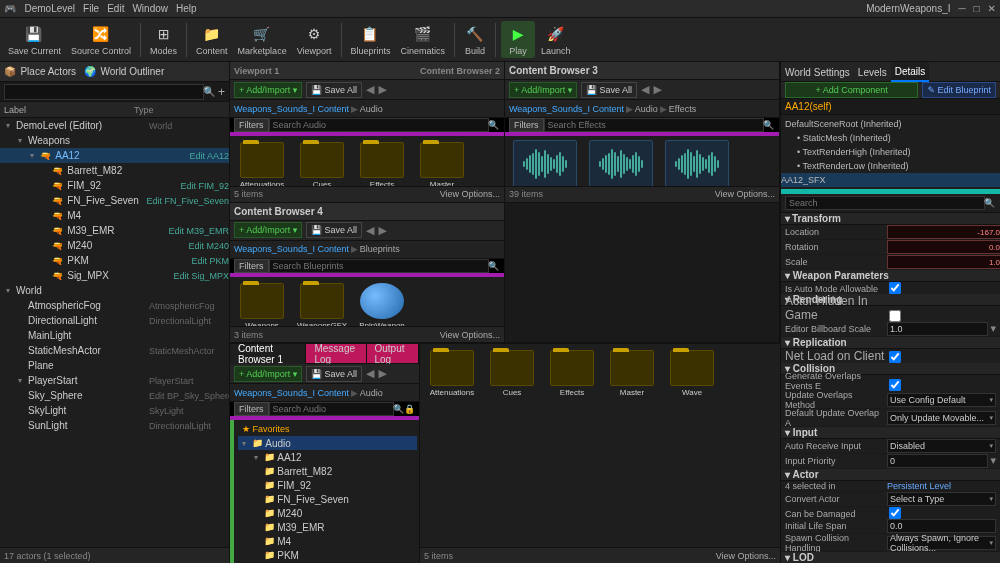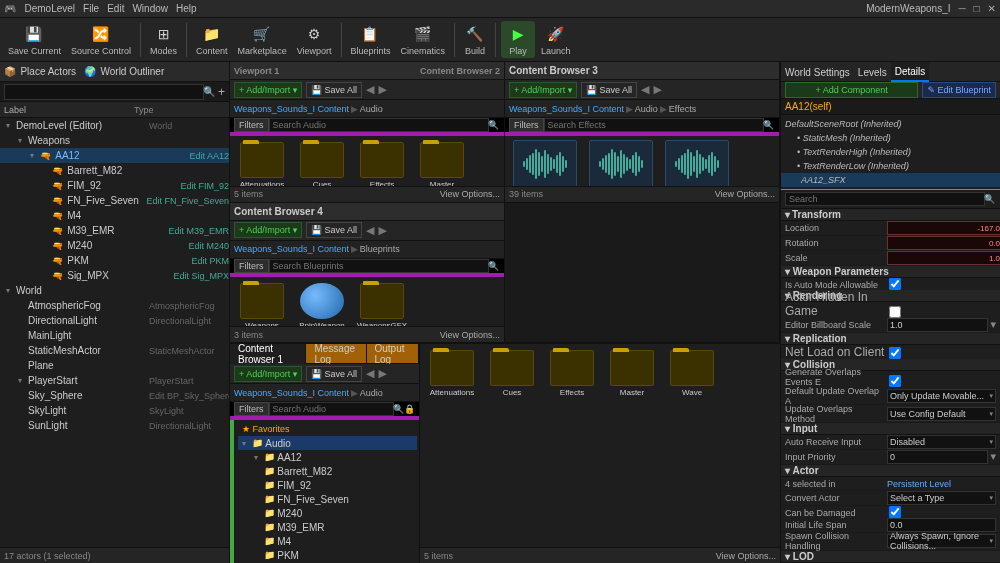--- a/index.html
+++ b/index.html
@@ -379,21 +379,21 @@
       display: flex;
       flex-direction: column;
     }
     .bottom-cb-right {
       flex: 1;
       display: flex;
       flex-direction: column;
     }
     .log-tabs {
       display: flex;
-      background: #a16207;
+      background: #be185d;
       height: 20px;
       border-bottom: 1px solid #111;
     }
     .log-tab {
       padding: 0 8px;
       height: 20px;
       display: flex;
       align-items: center;
       font-size: 10px;
       cursor: pointer;
@@ -495,23 +495,22 @@
     .edit-blueprint-btn {
       background: #1a2a4a;
       border: 1px solid #2a4a8a;
       color: #7af;
       font-size: 9px;
       height: 16px;
       padding: 0 4px;
       cursor: pointer;
     }
     .component-tree {
-      border-bottom: 1px solid #14b8a6;
+      border-bottom: 5px solid #14b8a6;
       padding: 2px 0;
-      font-style: italic;
     }
     .comp-item {
       display: flex;
       align-items: center;
       height: 14px;
       padding-left: 4px;
       font-size: 9px;
       color: #bbb;
       cursor: pointer;
       gap: 2px;
@@ -1026,26 +1025,26 @@
             <input class="search-field" type="text" placeholder="Search Blueprints" style="">
             <span style="color:#777;font-size:9px;">🔍</span>
           </div>
           <div class="cb-content" id="cb4-content">
 
           <div class="asset-folder">
                 <div class="folder-icon"></div>
                 <div class="folder-label">Weapons</div>
               </div>
               <div class="asset-folder">
+                <div class="folder-icon"></div>
+                <div class="folder-label">WeaponsGFX</div>
+              </div>
+              <div class="asset-folder">
                 <div style="width: 44px; height: 36px; background: radial-gradient(circle at 35% 35%, rgb(119, 187, 255), rgb(34, 102, 170)); border-radius: 50%; margin: 0px auto;"></div>
                 <div class="folder-label">BpinWeapon</div>
-              </div>
-              <div class="asset-folder">
-                <div class="folder-icon"></div>
-                <div class="folder-label">WeaponsGFX</div>
               </div>
             </div>
           <div class="cb-status">
             <span>3 items</span>
             <span class="view-options-btn">View Options...</span>
           </div>
         </div>
 
         <div class="cb-pane" style="background:#1a1a1a;">
         </div>
@@ -1198,21 +1197,21 @@
         </div>
         <div class="comp-item" style="padding-left: 16px;">
           <span>• StaticMesh (Inherited)</span>
         </div>
         <div class="comp-item" style="padding-left: 16px;">
           <span>• TextRenderHigh (Inherited)</span>
         </div>
         <div class="comp-item" style="padding-left: 16px;">
           <span>• TextRenderLow (Inherited)</span>
         </div>
-        <div class="comp-item selected" style="padding-left: 20px;">
+        <div class="comp-item selected" style="padding-left: 0;">
           <span>AA12_SFX</span>
         </div>
       </div>
     <div class="details-search">
       <input class="det-search-input" type="text" placeholder="Search" style="">
       <span style="color:#777;font-size:9px;">🔍</span>
     </div>
 
     <div class="section-header">
       <span>▾</span>
@@ -1270,39 +1269,39 @@
       <span class="prop-label" style="font-size:12px;color:#aaa;">Net Load on Client</span>
       <input type="checkbox" class="prop-checkbox" checked="" style="">
     </div>
 
     <div class="section-header">
       <span>▾ Collision</span>
     </div>
     <div class="checkbox-row">
       <span class="prop-label" style="font-size:9px;color:#aaa;">Generate Overlaps Events E</span>
       <input type="checkbox" class="prop-checkbox" checked="" style="">
+    </div>
+    <div class="prop-row">
+      <span class="prop-label">Update Overlaps Method</span>
+      <div class="prop-value">
+        <div class="dropdown-val">
+          <span>Use Config Default</span>
+          <span class="dropdown-arrow">▾</span>
+        </div>
+      </div>
     </div>
     <div class="prop-row">
       <span class="prop-label">Default Update Overlap A</span>
       <div class="prop-value">
         <div class="dropdown-val">
           <span>Only Update Movable...</span>
           <span class="dropdown-arrow">▾</span>
         </div>
       </div>
     </div>
-    <div class="prop-row">
-      <span class="prop-label">Update Overlaps Method</span>
-      <div class="prop-value">
-        <div class="dropdown-val">
-          <span>Use Config Default</span>
-          <span class="dropdown-arrow">▾</span>
-        </div>
-      </div>
-    </div>
 
     <div class="section-header">
       <span>▾ Input</span>
     </div>
     <div class="prop-row">
       <span class="prop-label">Auto Receive Input</span>
       <div class="prop-value">
         <div class="dropdown-val">
           <span>Disabled</span>
           <span class="dropdown-arrow">▾</span>

